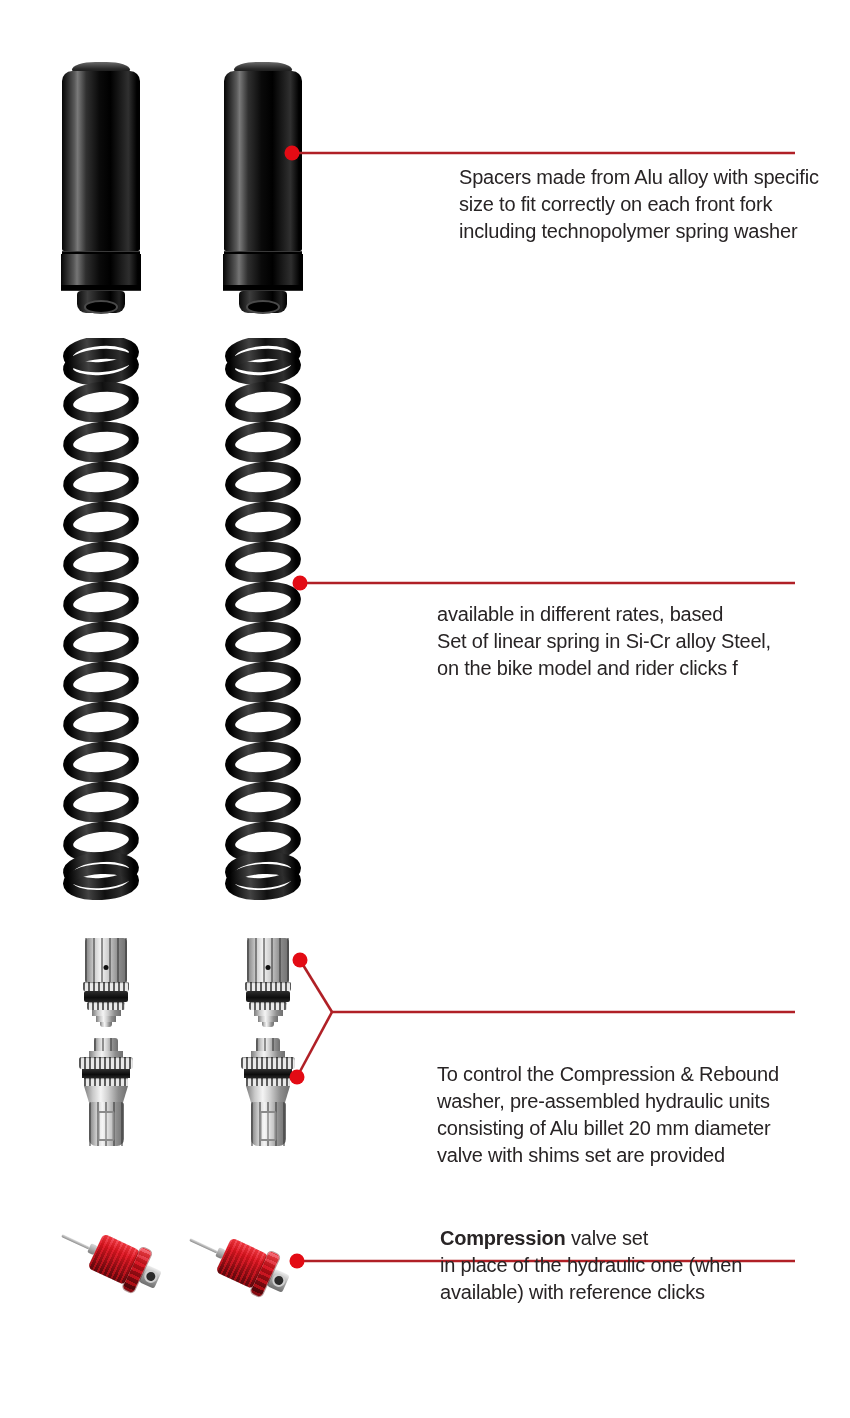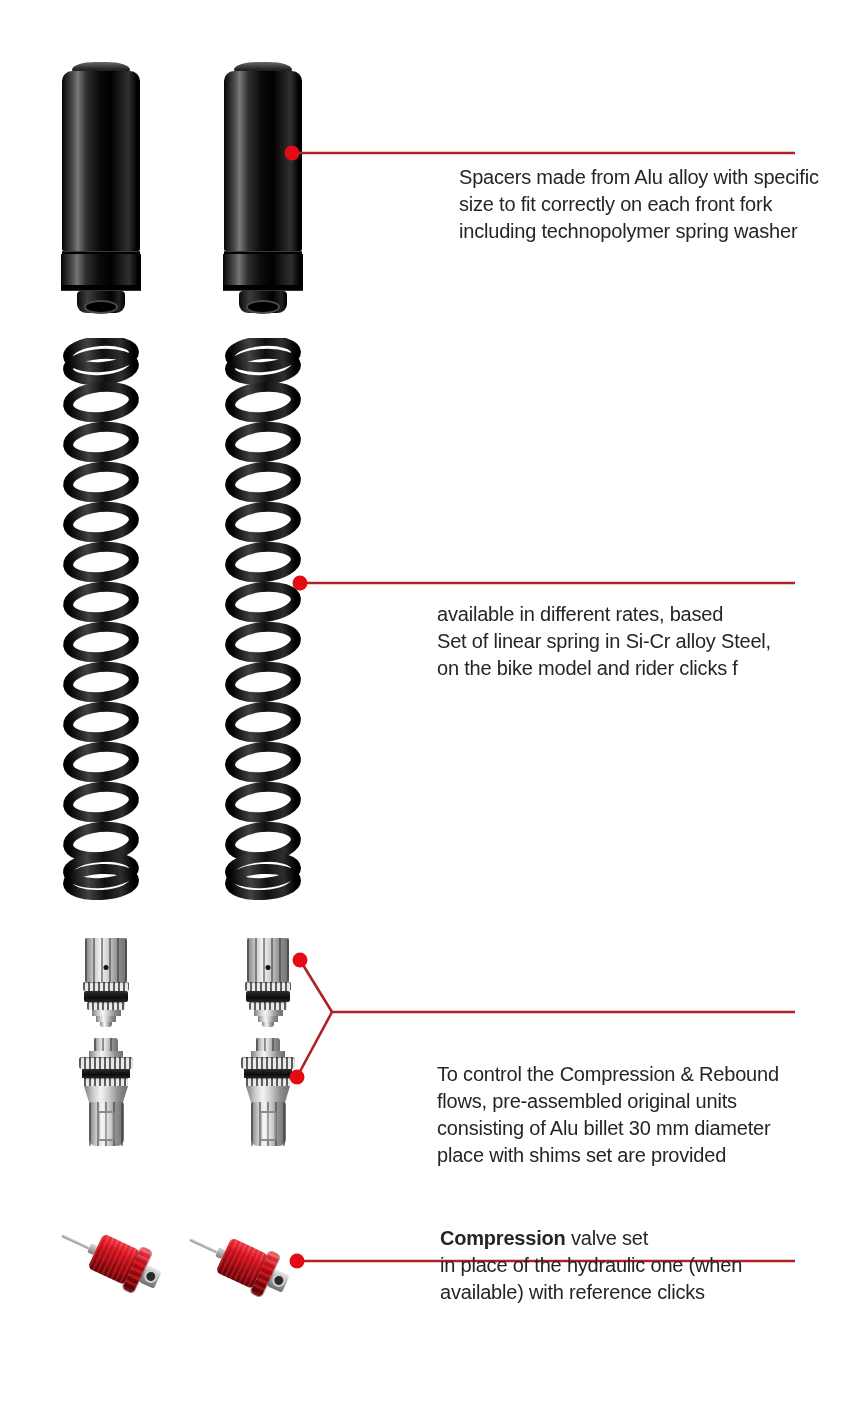--- a/index.html
+++ b/index.html
@@ -254,23 +254,23 @@
 </div>
 
 <div class="abs callout-text" style="left:437px;top:601px;">
   <div>available in different rates, based</div>
   <div>Set of linear spring in Si-Cr alloy Steel,</div>
   <div>on the bike model and rider clicks f</div>
 </div>
 
 <div class="abs callout-text" style="left:437px;top:1029px;margin-top:32px;">
   <div>To control the Compression &amp; Rebound</div>
-  <div>flows, pre-assembled original units</div>
-  <div>consisting of Alu billet 30 mm diameter</div>
-  <div>place with shims set are provided</div>
+  <div>washer, pre-assembled hydraulic units</div>
+  <div>consisting of Alu billet 20 mm diameter</div>
+  <div>valve with shims set are provided</div>
 </div>
 
 <div class="abs callout-text" style="left:440px;top:1225px;">
   <div>
     <span class="b">Compression</span><span> valve set</span>
   </div>
   <div>in place of the hydraulic one (when</div>
   <div>available)  with reference clicks</div>
 </div>
 

